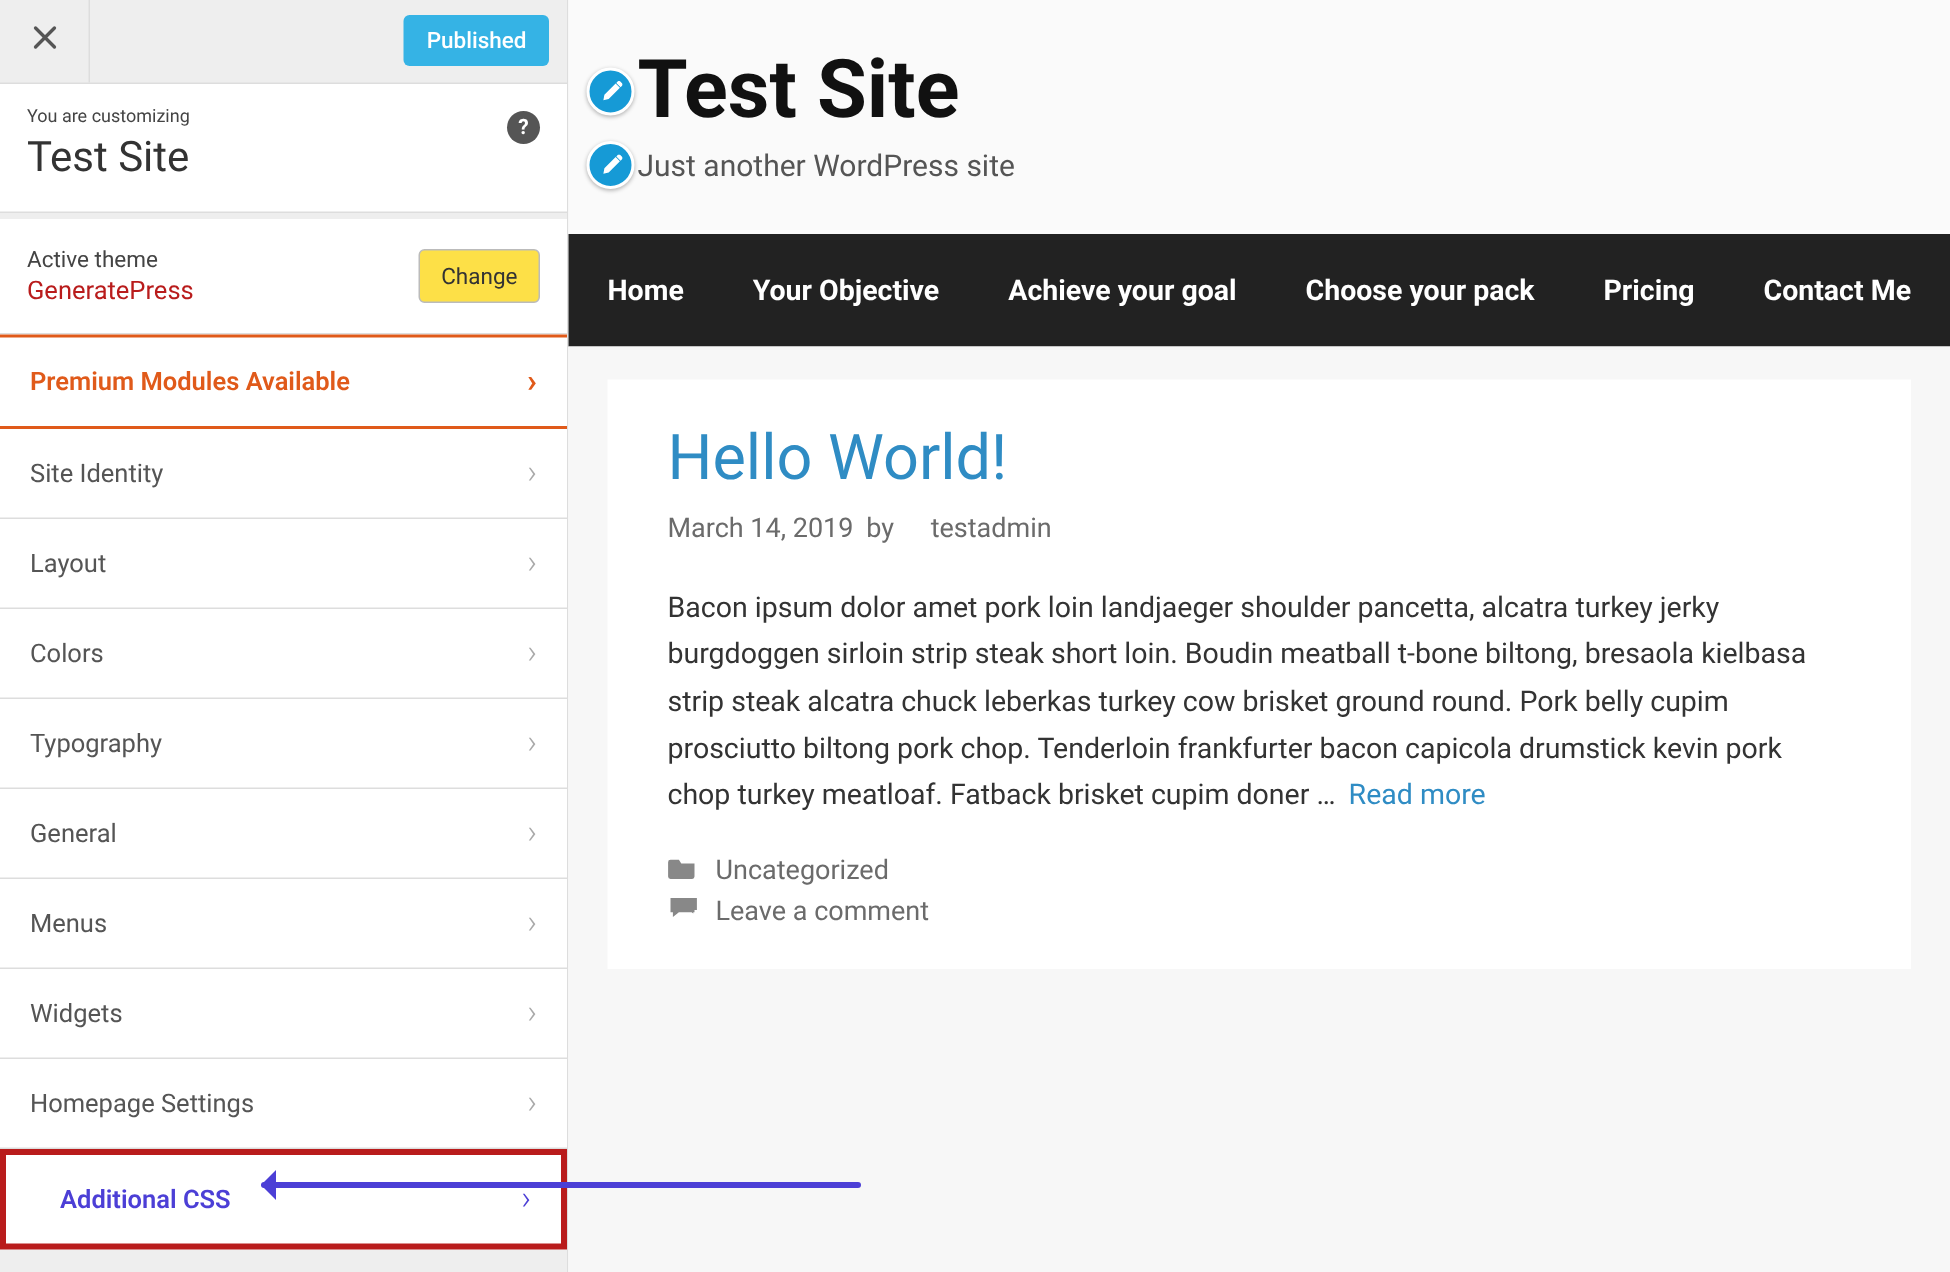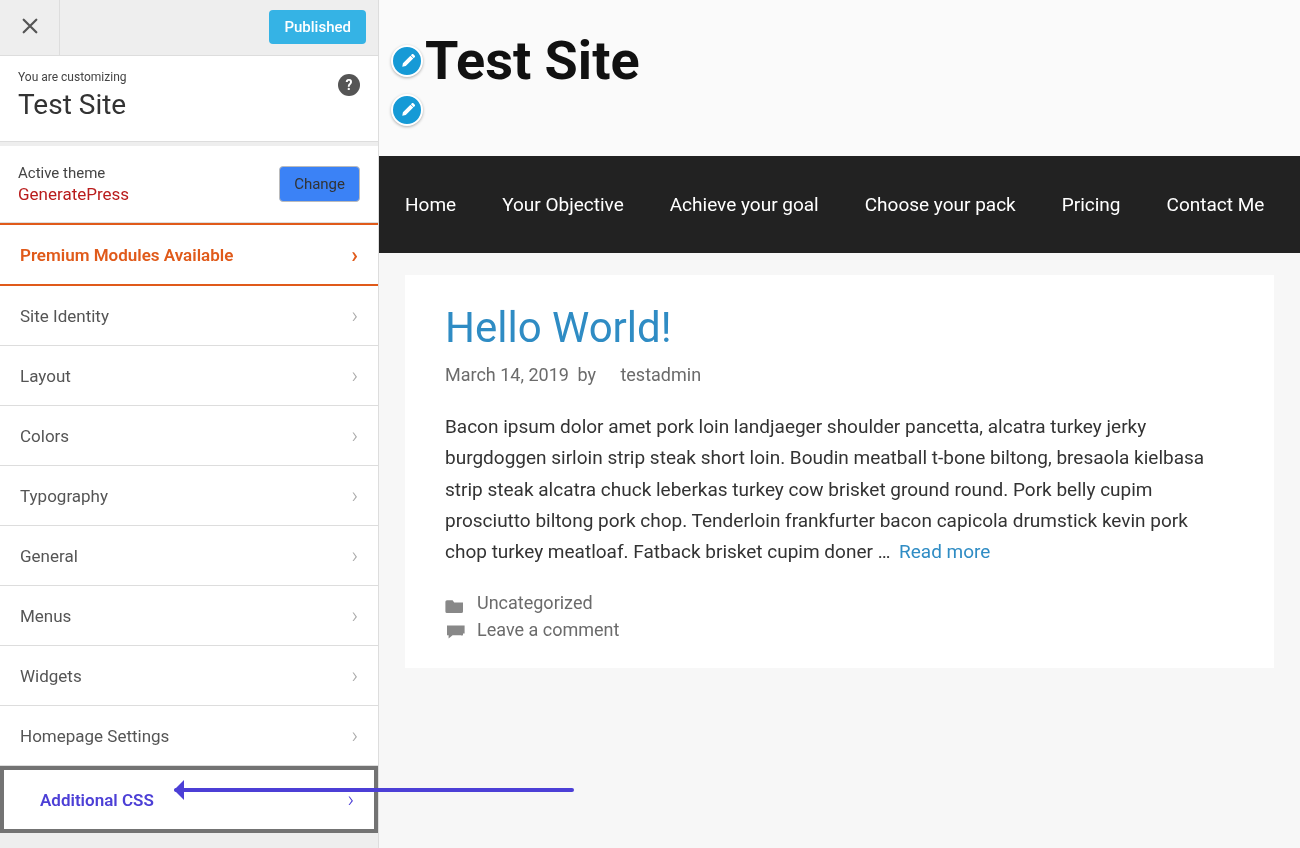--- a/index.html
+++ b/index.html
@@ -11,49 +11,49 @@
   .cz-close{width:60px;height:55px;border-right:1px solid #ddd;display:flex;align-items:center;justify-content:center;font-size:22px;font-weight:600;cursor:pointer;color:#555;}
   .cz-top-spacer{flex:1;}
   .cz-published{margin:10px 12px 10px 0;background:#35b3e5;color:#fff;font-size:15px;font-weight:500;padding:7px 15px;border-radius:4px;height:34px;display:flex;align-items:center;}
   .cz-heading{background:#fff;padding:14px 18px 20px;border-bottom:1px solid #ddd;position:relative;}
   .cz-help{position:absolute;right:18px;top:18px;width:22px;height:22px;border-radius:50%;background:#555;color:#fff;display:flex;align-items:center;justify-content:center;font-size:14px;font-weight:700;cursor:pointer;}
   .cz-heading .sub{font-size:12px;color:#444;}
   .cz-heading .site{font-size:28px;font-weight:400;color:#333;margin-top:4px;}
   .cz-theme{background:#fff;border-top:4px solid #eee;border-bottom:1px solid #ddd;padding:18px 18px;display:flex;justify-content:space-between;align-items:center;}
   .cz-theme .lbl{font-size:15px;color:#444;}
   .cz-theme .name{font-size:17px;font-weight:400;color:#b91c1c;margin-top:2px;}
-  .cz-change{padding:8px 14px;border:1px solid #bbb;border-radius:4px;background:#3b82f6;font-size:15px;cursor:pointer;}
+  .cz-change{padding:8px 14px;border:1px solid #bbb;border-radius:4px;background:#fde047;font-size:15px;cursor:pointer;}
   .cz-panel-list{display:flex;flex-direction:column;}
   .cz-panel{background:#fff;border-bottom:1px solid #ddd;padding:17px 20px;font-size:17px;color:#555;display:flex;align-items:center;justify-content:space-between;cursor:pointer;position:relative;}
   .cz-panel .chev{font-size:22px;color:#aaa;font-weight:300;}
   .cz-panel.premium{border-top:2px solid #e05a1a;border-bottom:2px solid #e05a1a;color:#e05a1a;font-weight:600;}
   .cz-panel.premium .chev{color:#e05a1a;font-weight:600;}
-  .cz-panel.highlighted{border:4px solid #737373;color:#4c3fd6;font-weight:600;padding-left:36px;}
+  .cz-panel.highlighted{border:4px solid #b91c1c;color:#4c3fd6;font-weight:600;padding-left:36px;}
   .cz-panel.highlighted .chev{color:#4c3fd6;}
   .annot-arrow{position:absolute;left:170px;top:18px;width:400px;height:4px;background:#4c3fd6;border-radius:2px;z-index:5;pointer-events:none;}
   .annot-arrow::before{content:"";position:absolute;left:-10px;top:-8px;border:10px solid transparent;border-right-color:#4c3fd6;}
   
   .preview{flex:1;background:#fff;display:flex;flex-direction:column;}
   .site-header{background:#fafafa;padding:34px 10px 30px 12px;}
   .edit-shortcut{width:32px;height:32px;border-radius:50%;background:#169ad6;display:inline-flex;align-items:center;justify-content:center;border:2px solid #fff;box-shadow:0 1px 3px rgba(0,0,0,.3);vertical-align:middle;}
   .edit-shortcut svg{width:15px;height:15px;fill:#fff;}
   .site-title-row{display:flex;align-items:center;gap:2px;}
   .site-title{font-size:54px;font-weight:700;color:#111;line-height:1;}
   .tagline-row{display:flex;align-items:center;gap:2px;margin-top:6px;}
   .tagline{font-size:20px;color:#555;}
-  .main-nav{background:#222;display:flex;gap:46px;padding:11px 26px;}
+  .main-nav{background:#222;display:flex;gap:46px;padding:0 26px;font-weight:bold;}
   .main-nav .nav-item{color:#fff;font-size:19px;padding:26px 0;cursor:pointer;}
   .content{background:#f7f7f7;padding:22px 26px;flex:1;}
   .post-card{background:#fff;padding:28px 40px;}
   .post-title{font-size:42px;font-weight:400;color:#2f8cc4;}
   .post-meta{font-size:18px;color:#6b6b6b;margin-top:12px;}
   .post-body{font-size:19px;color:#333;line-height:1.65;margin-top:26px;}
   .readmore{color:#2f8cc4;cursor:pointer;}
   .post-footer{margin-top:24px;font-size:18px;color:#6b6b6b;display:flex;flex-direction:column;gap:6px;}
-  .pf-row{display:flex;align-items:flex-end;gap:12px;}
+  .pf-row{display:flex;align-items:flex-start;gap:12px;}
   .pf-row svg{width:20px;height:16px;fill:#888;}
 </style>
 </head>
 <body>
 
 <div class="app">
 
   <div class="customizer">
 
     <div class="cz-top">
@@ -154,20 +154,21 @@
             </svg>
         </span>
         <span class="site-title">Test Site</span>
       </div>
       <div class="tagline-row">
         <span class="edit-shortcut">
           <svg viewBox="0 0 20 20">
               <path d="M13.9 2.3l3.8 3.8-10 10L3 17l.9-4.7 10-10zm2-2a1.3 1.3 0 011.9 0l2 2a1.3 1.3 0 010 1.8l-1.5 1.5-3.8-3.8L15.9.3z"></path>
             </svg>
         </span>
+        <span class="tagline">Just another WordPress site</span>
       </div>
     </div>
 
     <div class="main-nav">
       <div class="nav-item">Home</div>
       <div class="nav-item">Your Objective</div>
       <div class="nav-item">Achieve your goal</div>
       <div class="nav-item">Choose your pack</div>
       <div class="nav-item">Pricing</div>
       <div class="nav-item">Contact Me</div>

